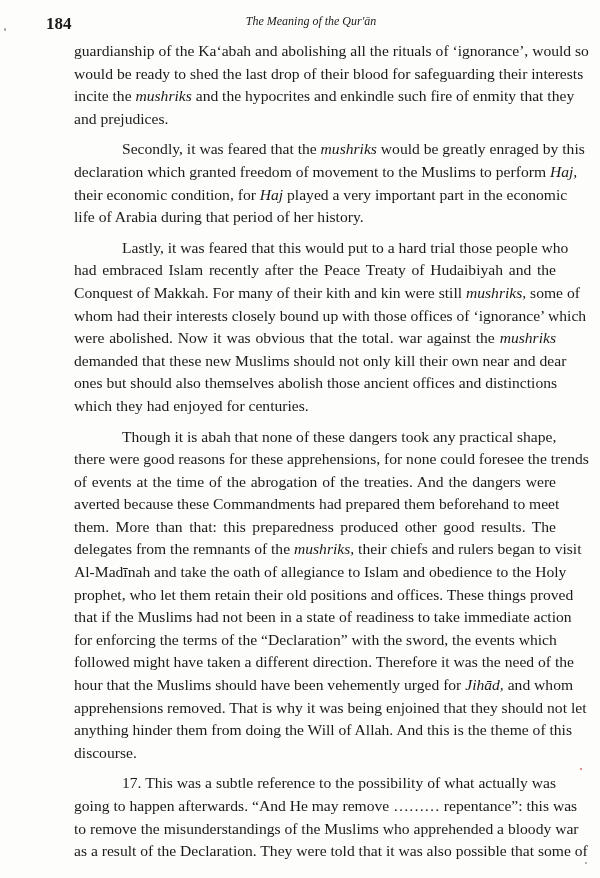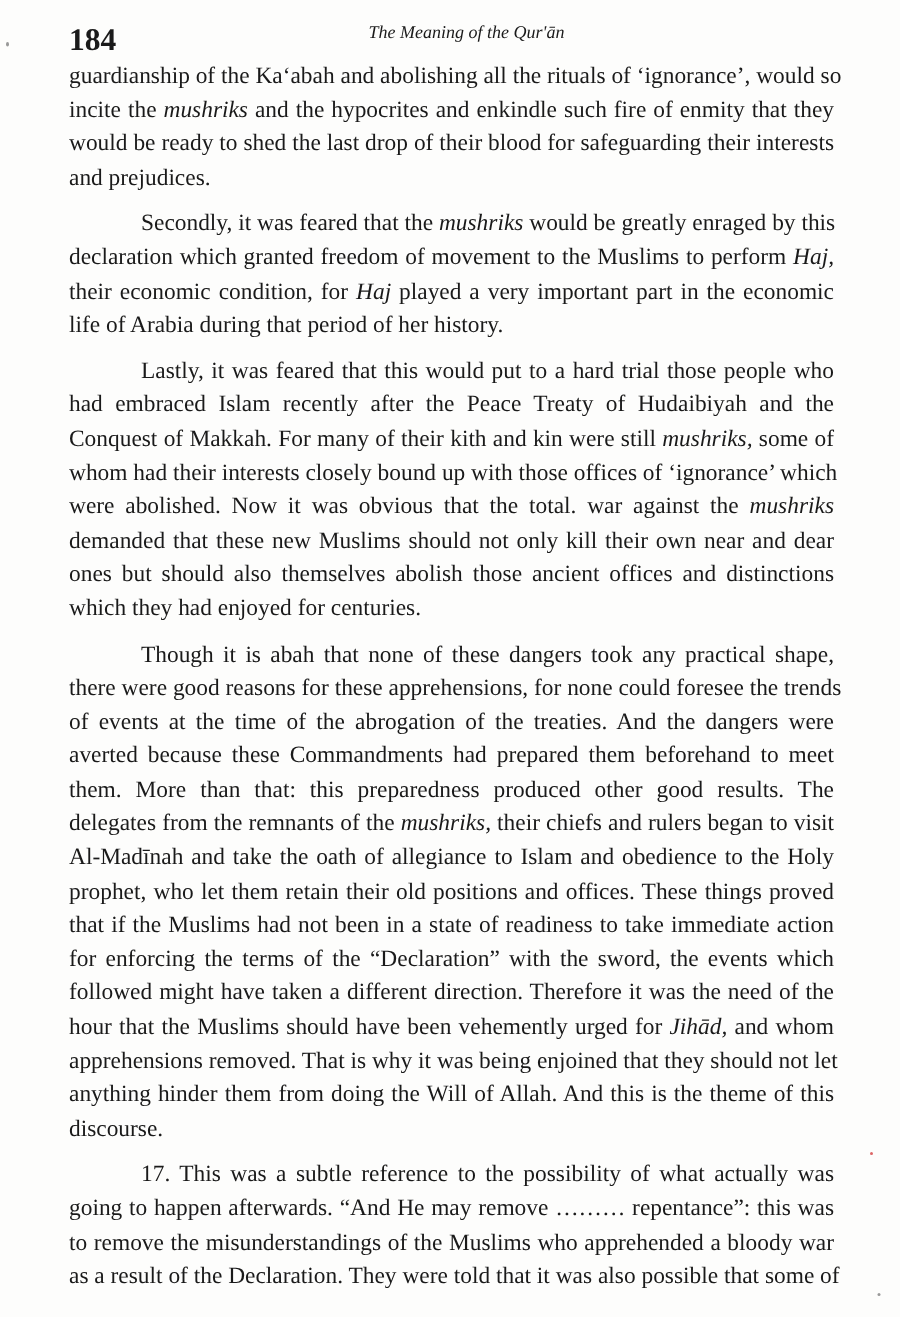--- a/index.html
+++ b/index.html
@@ -8,50 +8,50 @@
     background: #fdfdfc;
     font-family: "Liberation Serif", "DejaVu Serif", serif;
     color: #1a1a1a;
     position: relative;
   }
   .header {
     position: absolute; left: 46px; top: 14px; width: 510px; height: 24px;
   }
   .page-number {
     position: absolute; left: 0; top: 0;
-    font-weight: bold; font-size: 21px;
+    font-weight: bold; font-size: 17px;
   }
   .running-title {
     position: absolute; left: 0; right: 0; top: 0; text-align: center;
     font-style: italic; font-size: 12px; padding-left: 20px;
   }
   .body-text {
     position: absolute; left: 46px; top: 40px; width: 510px;
     font-size: 15.6px; line-height: 22.6px; text-align: justify;
   }
   .para { margin: 0 0 8px 0; }
-  .para .line { display: block; text-align: justify; text-align-last: justify; white-space: nowrap; }
+  .para .line { display: block; text-align: justify; text-align-last: justify; white-space: nowrap; margin-left: 28px; }
   .para .line.last { text-align-last: left; }
   .para .line.indent { padding-left: 48px; }
   .it { font-style: italic; }
   .speck { position: absolute; background: #999; border-radius: 50%; }
 </style>
 </head>
 <body>
 
 <div class="header">
   <span class="page-number">184</span>
   <span class="running-title">The Meaning of the Qur'ān</span>
 </div>
 
 <div class="body-text" id="body-text">
     <div class="para">
       <span class="line"><span>guardianship of the Ka‘abah and abolishing all the rituals of ‘ignorance’, would so</span></span>
+      <span class="line"><span>would be ready to shed the last drop of their blood for safeguarding their interests</span></span>
       <span class="line"><span>incite the </span><span class="it">mushriks</span><span> and the hypocrites and enkindle such fire of enmity that they</span></span>
-      <span class="line"><span>would be ready to shed the last drop of their blood for safeguarding their interests</span></span>
       <span class="line last"><span>and prejudices.</span></span>
     </div>
     <div class="para">
       <span class="line indent"><span>Secondly, it was feared that the </span><span class="it">mushriks</span><span> would be greatly enraged by this</span></span>
       <span class="line"><span>declaration which granted freedom of movement to the Muslims to perform </span><span class="it">Haj,</span></span>
       <span class="line"><span>their economic condition, for </span><span class="it">Haj</span><span> played a very important part in the economic</span></span>
       <span class="line last"><span>life of Arabia during that period of her history.</span></span>
     </div>
     <div class="para">
       <span class="line indent"><span>Lastly, it was feared that this would put to a hard trial those people who</span></span>

